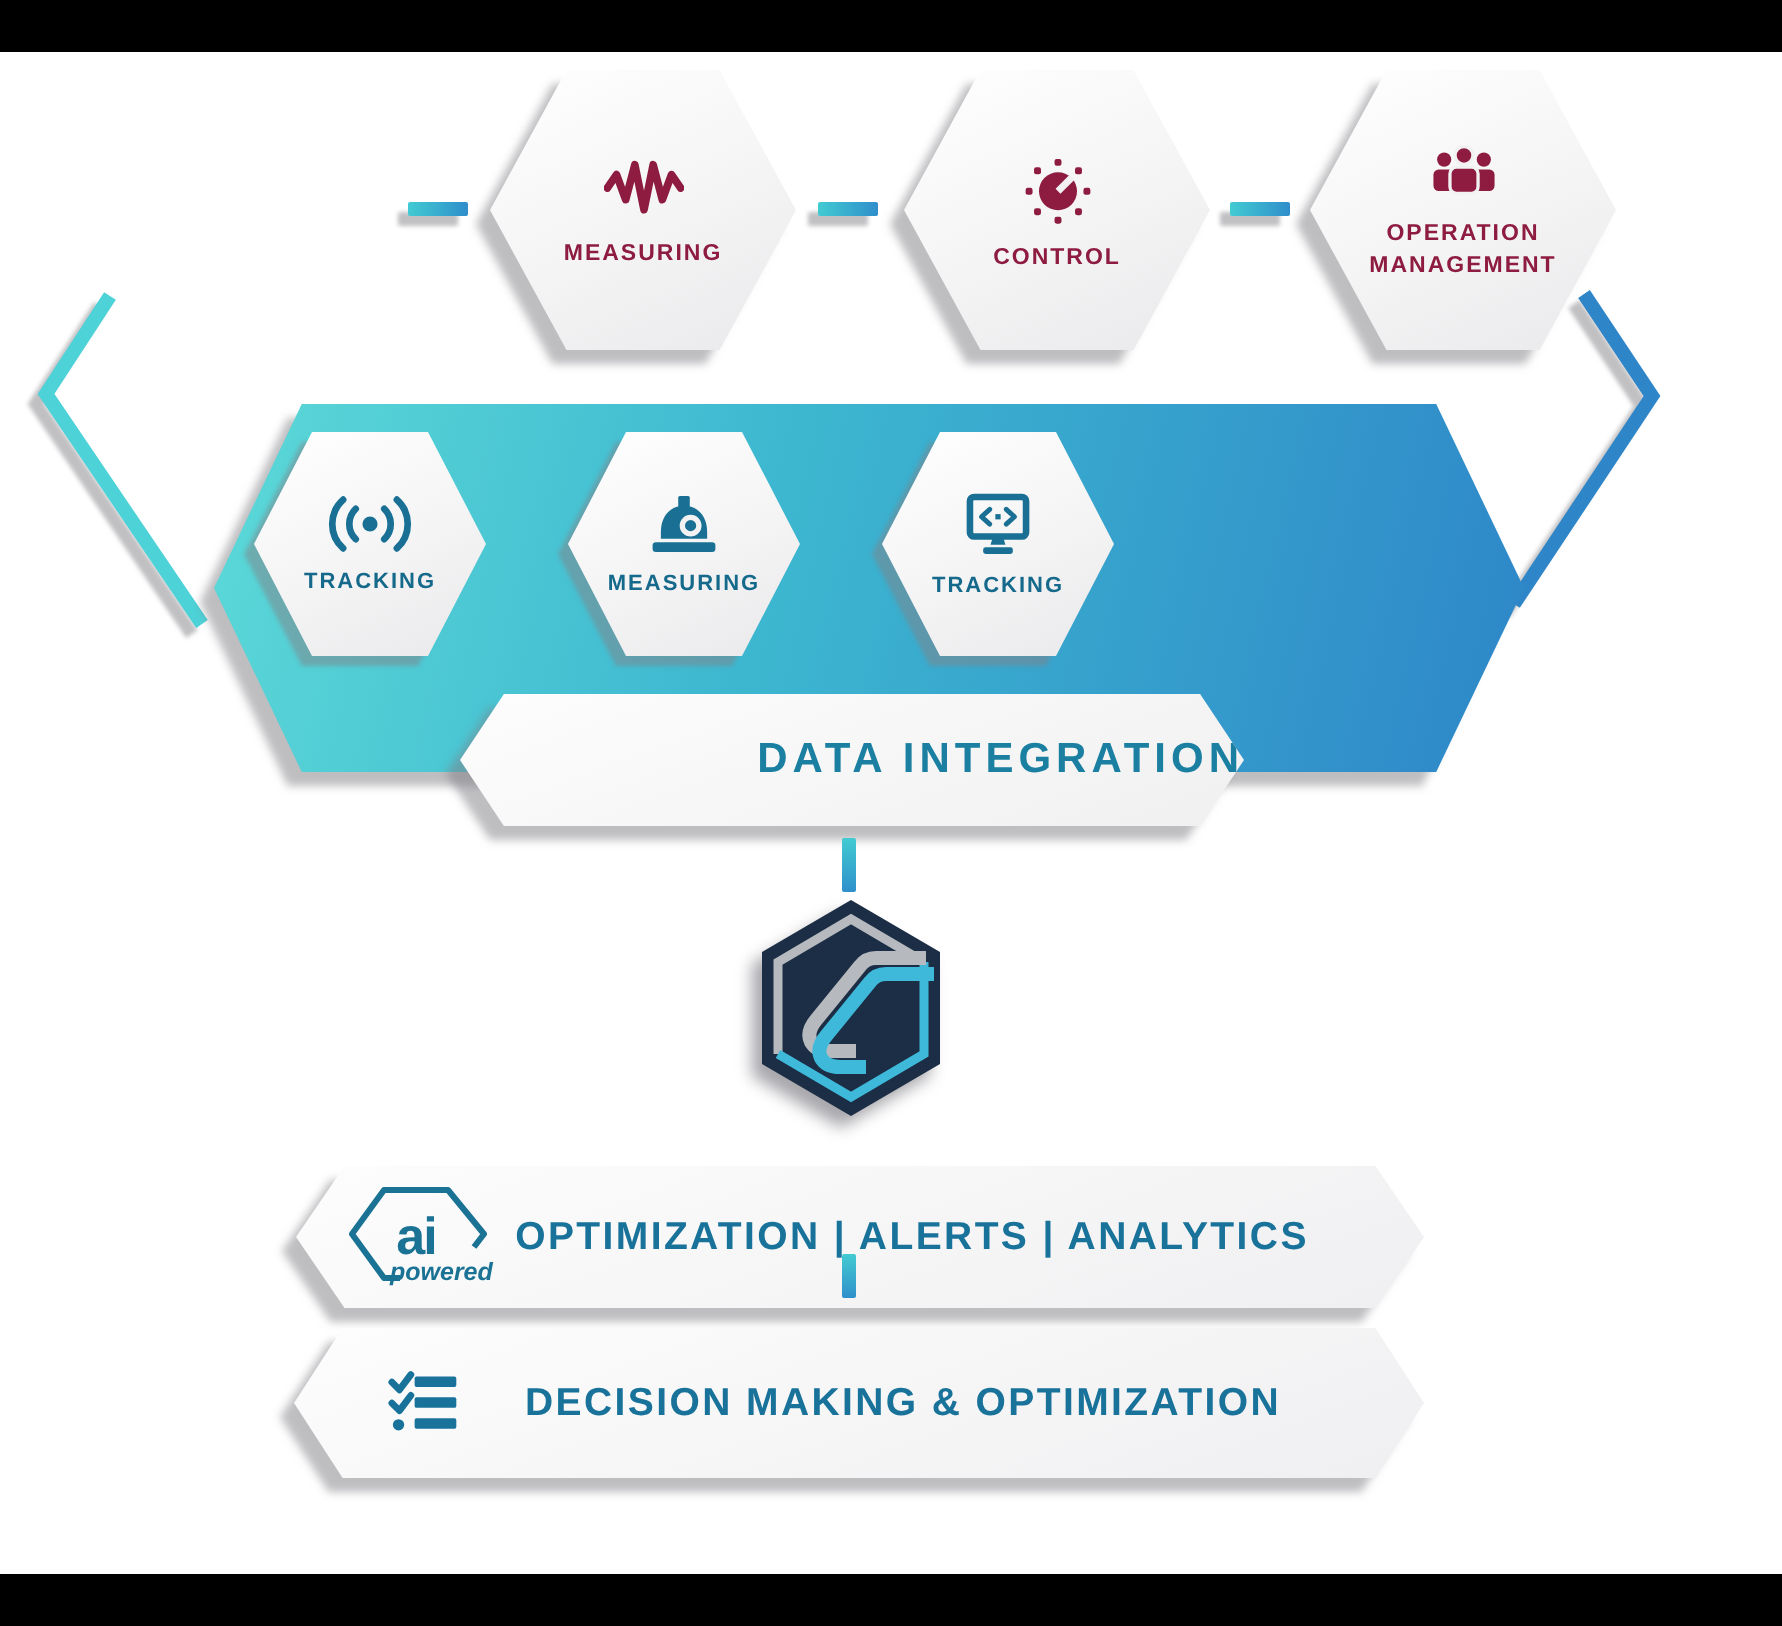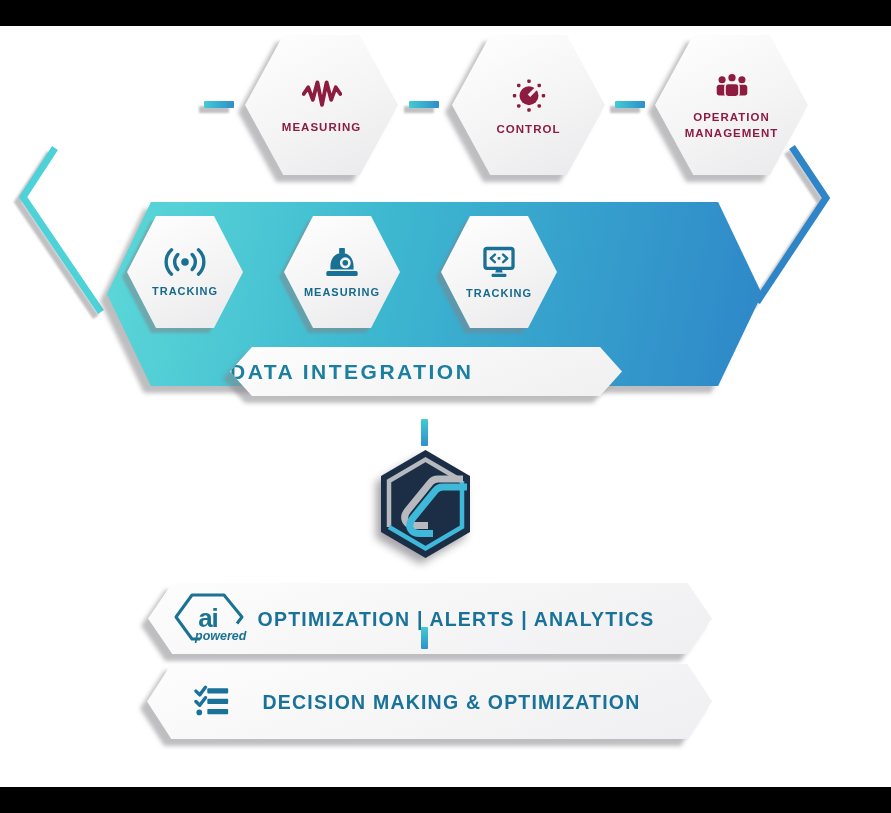--- a/index.html
+++ b/index.html
@@ -20,24 +20,24 @@
   .hexIn{width:116px;height:112px;display:flex;flex-direction:column;align-items:center;justify-content:center;}
   .hexIn svg{margin-bottom:8px;}
   .lblIn{font-size:11px;font-weight:bold;letter-spacing:1px;color:#15698b;text-align:center;}
 
   
   .band{width:655px;height:184px;
         clip-path:polygon(0 50%,6.7% 0,93.3% 0,100% 50%,93.3% 100%,6.7% 100%);
         background:linear-gradient(103deg,#5cd9d8 0%,#3db7d0 42%,#2e86c8 100%);}
 
   
-  .banner{width:392px;height:49px;
+  .banner{width:392px;height:66px;
         clip-path:polygon(0 50%,5.6% 0,94.4% 0,100% 50%,94.4% 100%,5.6% 100%);
         background:linear-gradient(160deg,#fdfdfd 0%,#f0f0f1 100%);
-        display:flex;align-items:center;justify-content:flex-start;}
+        display:flex;align-items:center;justify-content:flex-end;}
   .bannerText{font-size:21px;font-weight:bold;letter-spacing:2.5px;color:#1a7fa0;}
 
   .bar{clip-path:polygon(0 50%,4.3% 0,95.7% 0,100% 50%,95.7% 100%,4.3% 100%);
        background:linear-gradient(160deg,#fdfdfd 0%,#efeff1 100%);position:relative;}
   .lblBar{position:absolute;left:0;right:0;top:50%;transform:translateY(-50%);
           text-align:center;font-size:19.5px;font-weight:bold;letter-spacing:1.2px;color:#19729a;}
 
   .dashH{background:linear-gradient(90deg,#42cbd2,#2f8ecb);border-radius:1px;}
   .dashV{background:linear-gradient(180deg,#42cbd2,#2f90cb);border-radius:1px;}
 

